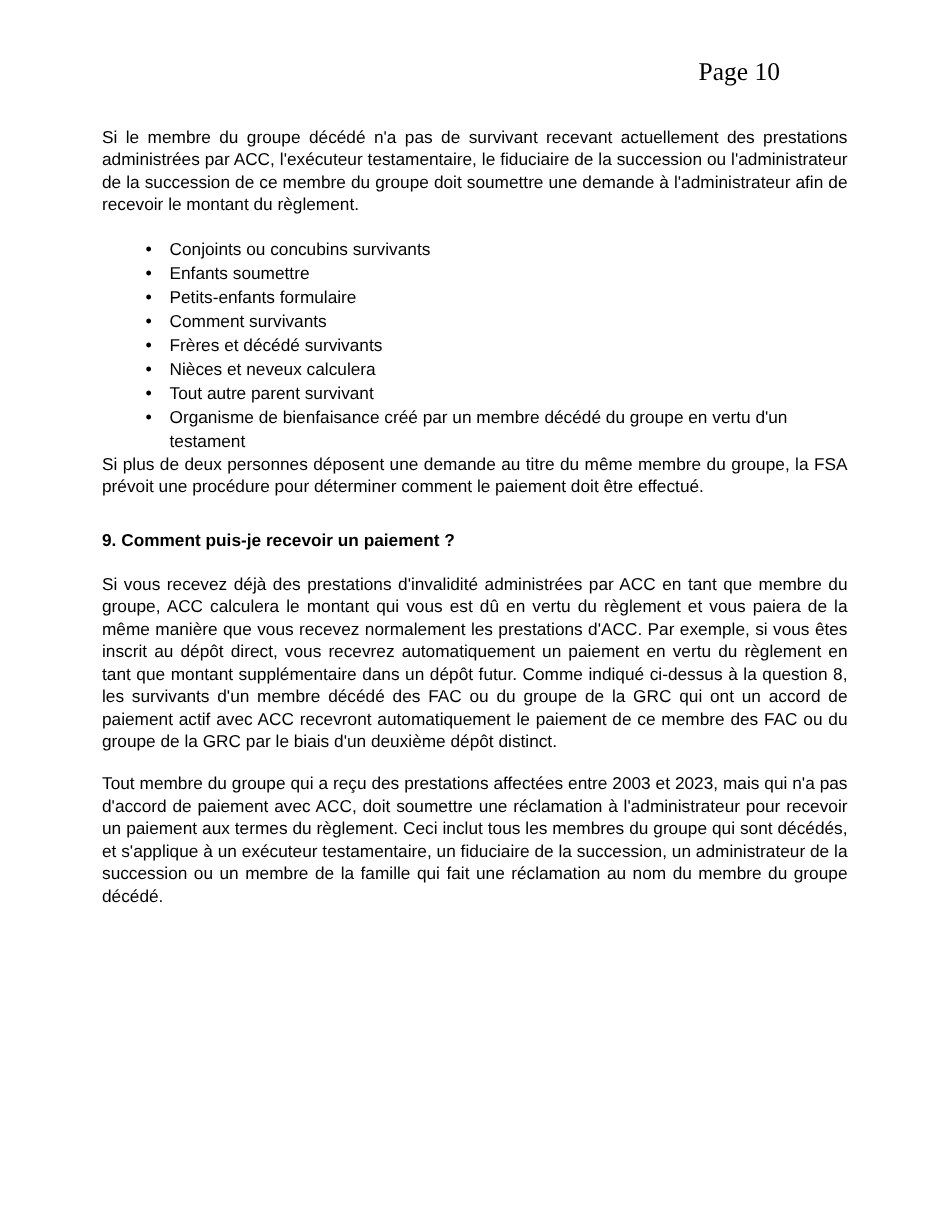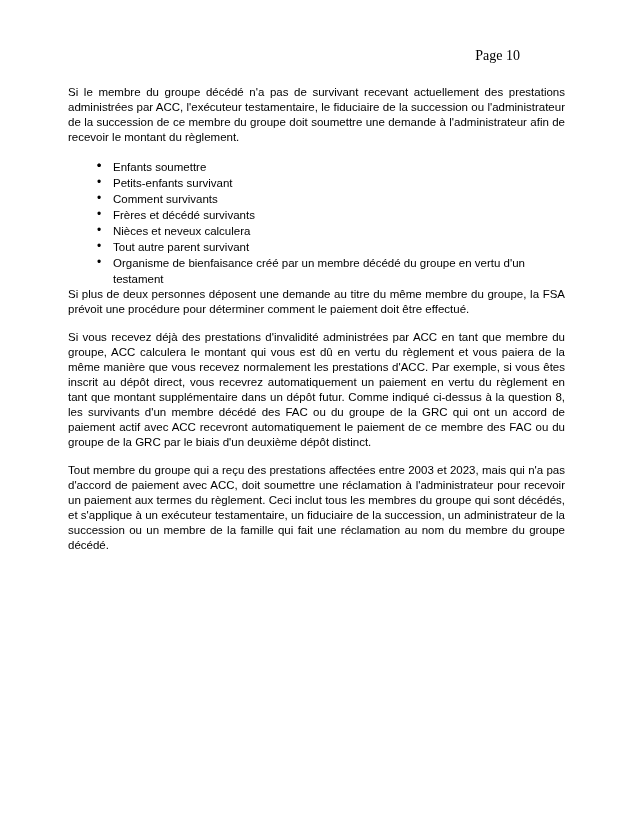--- a/index.html
+++ b/index.html
@@ -14,26 +14,26 @@
     background: #ffffff;
     color: #000000;
     font-family: "Liberation Sans", sans-serif;
     font-size: 11.5px;
     line-height: 15px;
     overflow: hidden;
     box-sizing: border-box;
   }
   .page-header {
     position: absolute;
-    top: 48px;
+    top: 40px;
     left: 0;
     right: 113px;
     text-align: right;
     font-family: "Liberation Serif", serif;
-    font-size: 14px;
+    font-size: 17px;
     line-height: 15px;
   }
   .content {
     position: absolute;
     top: 85px;
     left: 68px;
     width: 497px;
   }
   .para {
     text-align: justify;
@@ -75,28 +75,29 @@
 
   <div class="content">
 
 
     <p class="para para-tight">Si le membre du groupe décédé n'a pas de survivant recevant actuellement des prestations administrées par ACC, l'exécuteur testamentaire, le fiduciaire de la succession ou l'administrateur de la succession de ce membre du groupe doit soumettre une demande à l'administrateur afin de recevoir le montant du règlement.</p>
 
 
     <div class="bullet-list">
       <div class="bullet-item">
         <span class="bullet-glyph">•</span>
+        <span>Conjoints ou concubins survivants</span>
       </div>
       <div class="bullet-item">
         <span class="bullet-glyph">•</span>
         <span>Enfants soumettre</span>
       </div>
       <div class="bullet-item">
         <span class="bullet-glyph">•</span>
-        <span>Petits-enfants survivant</span>
+        <span>Petits-enfants formulaire</span>
       </div>
       <div class="bullet-item">
         <span class="bullet-glyph">•</span>
         <span>Comment survivants</span>
       </div>
       <div class="bullet-item">
         <span class="bullet-glyph">•</span>
         <span>Frères et décédé survivants</span>
       </div>
       <div class="bullet-item">
@@ -108,19 +109,20 @@
         <span>Tout autre parent survivant</span>
       </div>
       <div class="bullet-item">
         <span class="bullet-glyph">•</span>
         <span>Organisme de bienfaisance créé par un membre décédé du groupe en vertu d'un testament</span>
       </div>
     </div>
 
     <p class="para para-gap-top">Si plus de deux personnes déposent une demande au titre du même membre du groupe, la FSA prévoit une procédure pour déterminer comment le paiement doit être effectué.</p>
 
+    <h2 class="section-heading" style="font-size:11.5px; line-height:15px;">9. Comment puis-je recevoir un paiement ?</h2>
 
     <p class="para">Si vous recevez déjà des prestations d'invalidité administrées par ACC en tant que membre du groupe, ACC calculera le montant qui vous est dû en vertu du règlement et vous paiera de la même manière que vous recevez normalement les prestations d'ACC. Par exemple, si vous êtes inscrit au dépôt direct, vous recevrez automatiquement un paiement en vertu du règlement en tant que montant supplémentaire dans un dépôt futur. Comme indiqué ci-dessus à la question 8, les survivants d'un membre décédé des FAC ou du groupe de la GRC qui ont un accord de paiement actif avec ACC recevront automatiquement le paiement de ce membre des FAC ou du groupe de la GRC par le biais d'un deuxième dépôt distinct.</p>
 
     <p class="para">Tout membre du groupe qui a reçu des prestations affectées entre 2003 et 2023, mais qui n'a pas d'accord de paiement avec ACC, doit soumettre une réclamation à l'administrateur pour recevoir un paiement aux termes du règlement. Ceci inclut tous les membres du groupe qui sont décédés, et s'applique à un exécuteur testamentaire, un fiduciaire de la succession, un administrateur de la succession ou un membre de la famille qui fait une réclamation au nom du membre du groupe décédé.</p>
 
   </div>
 </div>
 
 </body></html>

